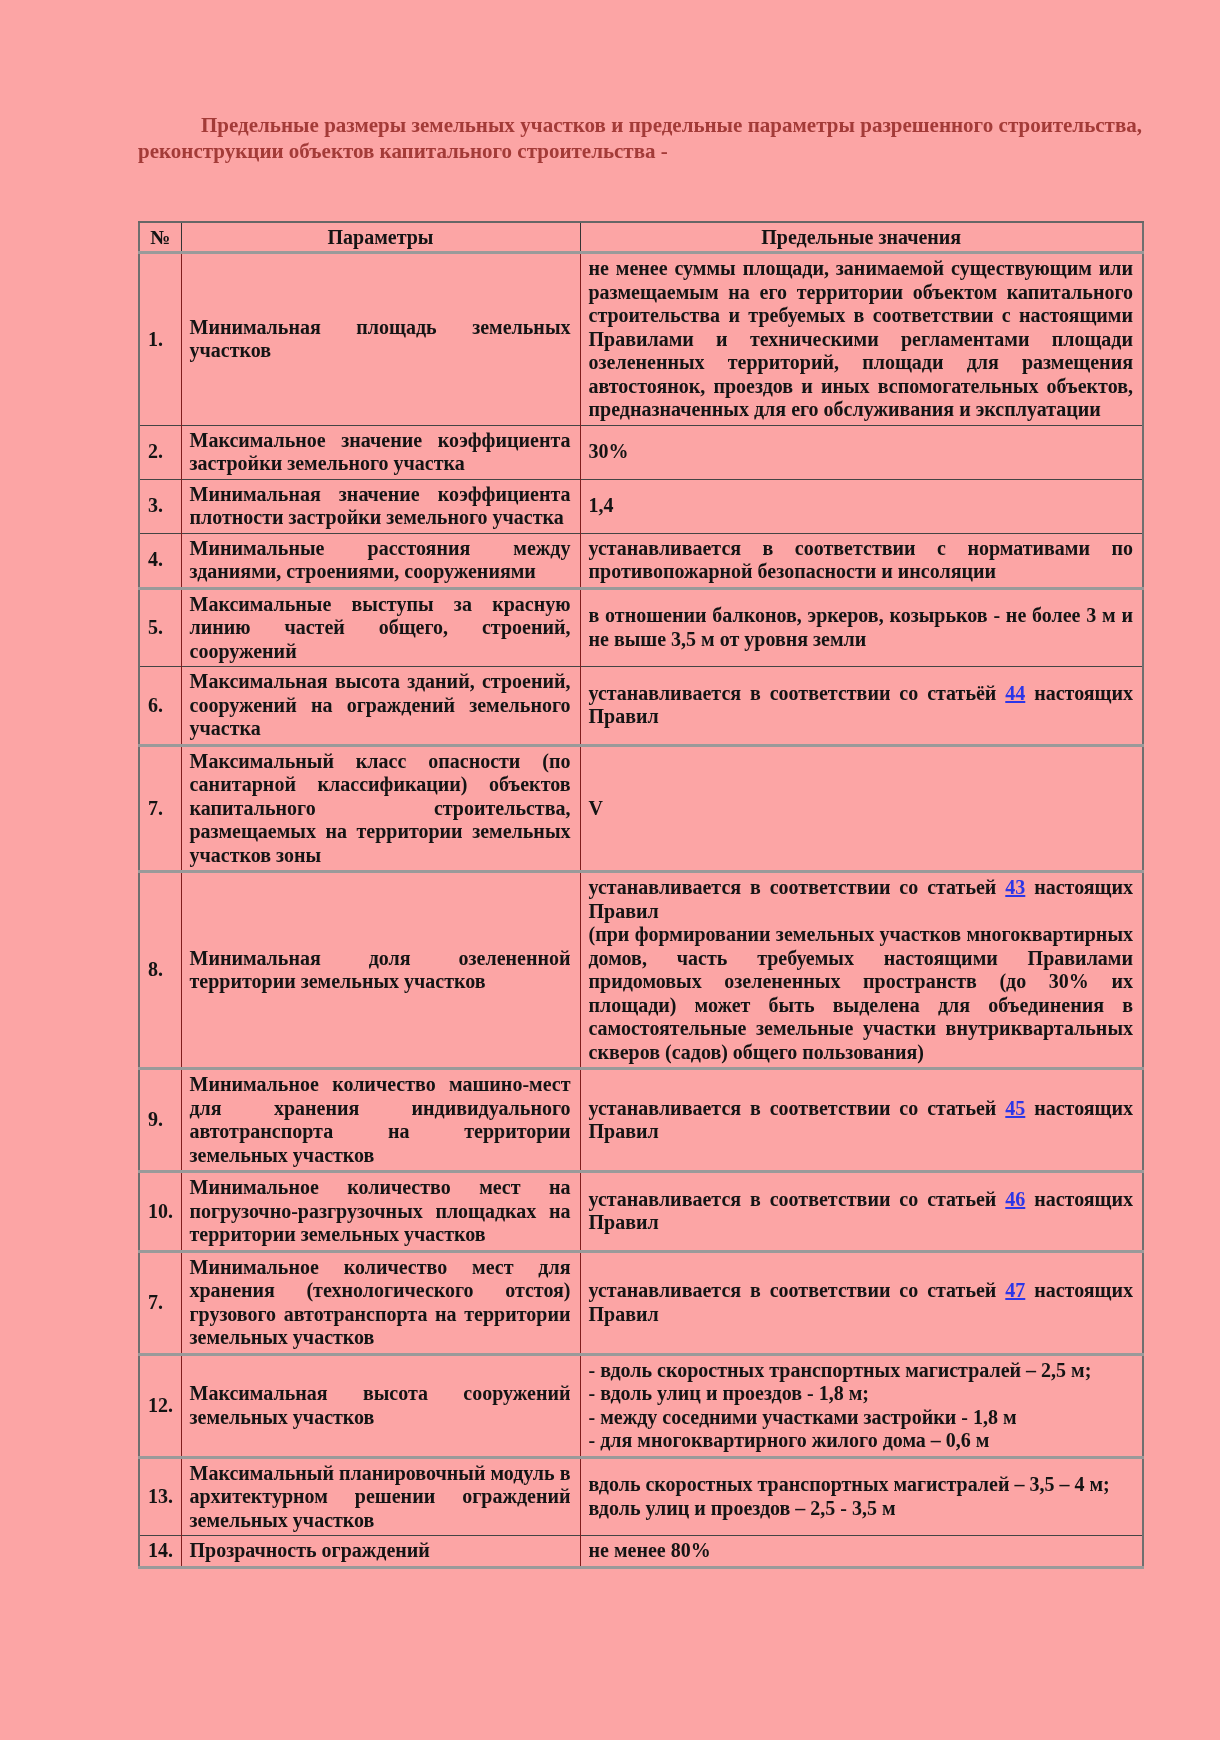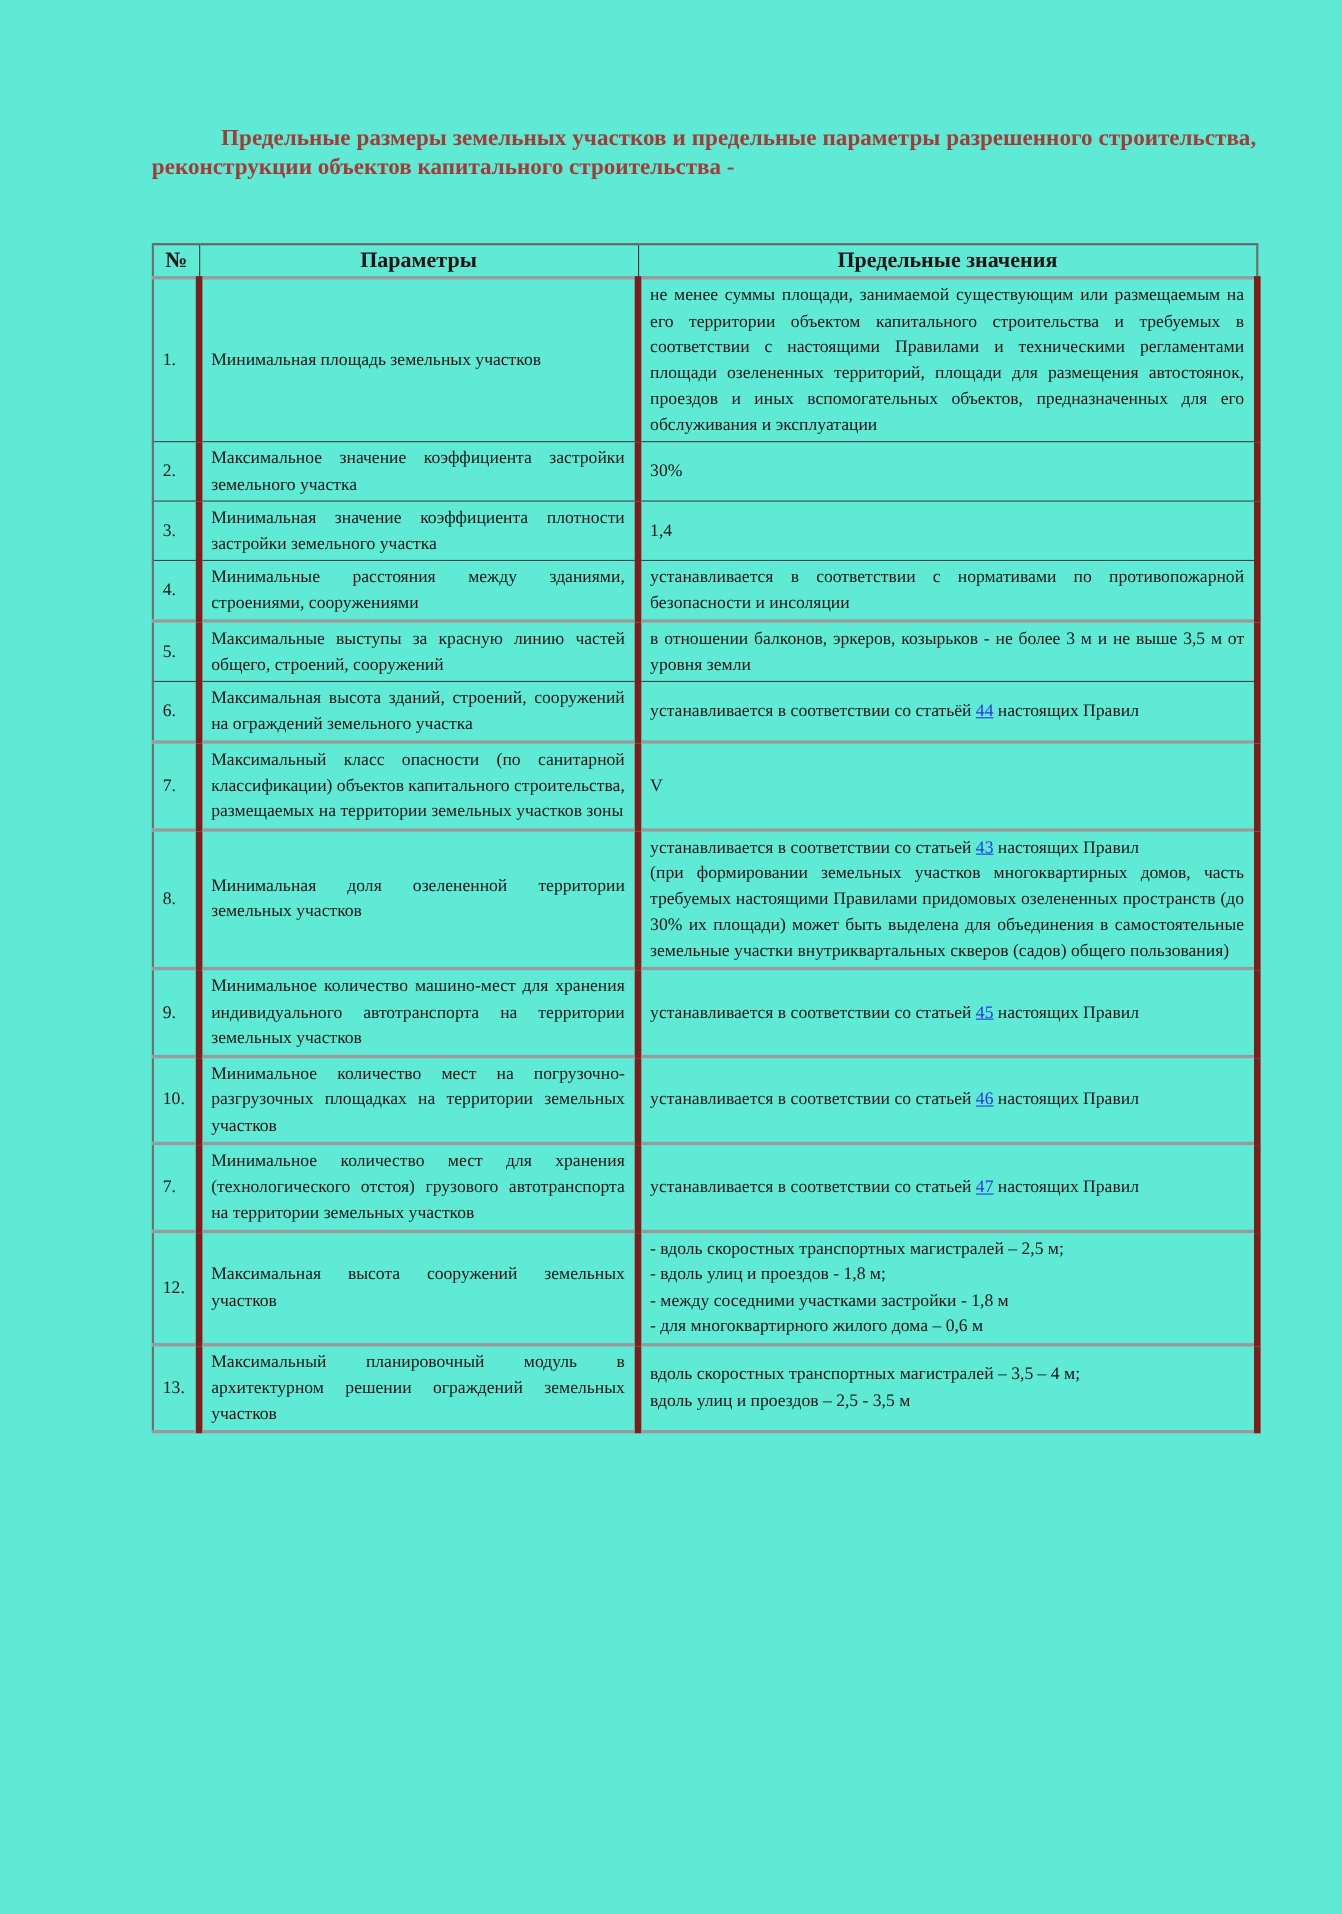--- a/index.html
+++ b/index.html
@@ -4,21 +4,21 @@
 <style>
   html, body {
     margin: 0;
     padding: 0;
     background: #ffffff;
   }
   .page {
     position: relative;
     width: 1220px;
     height: 1740px;
-    background: #5eead4;
+    background: #fca5a5;
     overflow: hidden;
     font-family: "Liberation Serif", "DejaVu Serif", serif;
     color: #141414;
   }
   .doc-title {
     margin: 0;
     padding-top: 112px;
     margin-left: 138px;
     width: 1004px;
     font-size: 21px;
@@ -43,27 +43,28 @@
     text-align: center;
     vertical-align: middle;
     padding: 2px 4px;
     border-left: 1px solid #333;
     border-right: 1px solid #333;
     border-top: 2px solid #666;
     border-bottom: 3px solid #9a9a9a;
     line-height: 24px;
   }
   table.params td {
-    font-size: 16px;
+    font-size: 20px;
     line-height: 23.5px;
     vertical-align: middle;
     padding: 3px 9px 3px 8px;
     border-left: 1px solid #333;
-    border-right: 6px solid #7f1d1d;
+    border-right: 1px solid #7f1d1d;
     text-align: justify;
+    font-weight: bold;
   }
   table.params td.num {
     text-align: left;
     padding-left: 8px;
     padding-right: 2px;
   }
   tr.sep-thin td  { border-top: 1px solid #444; }
   tr.sep-thick td { border-top: 3px solid #9a9a9a; }
   .value-text, .param-text {
     margin: 0;
@@ -210,15 +211,24 @@
         <tr class="sep-thick">
           <td class="num">13.</td>
           <td>
             <p class="param-text">Максимальный планировочный модуль в архитектурном решении ограждений земельных участков</p>
           </td>
           <td>
             <p class="value-text"><span>вдоль скоростных транспортных магистралей – 3,5 – 4 м;
 вдоль улиц и проездов – 2,5 - 3,5 м</span></p>
           </td>
         </tr>
+        <tr class="sep-thin">
+          <td class="num">14.</td>
+          <td>
+            <p class="param-text">Прозрачность ограждений</p>
+          </td>
+          <td>
+            <p class="value-text"><span>не менее 80%</span></p>
+          </td>
+        </tr>
       </tbody>
   </table>
 </div>
 
 </body></html>

